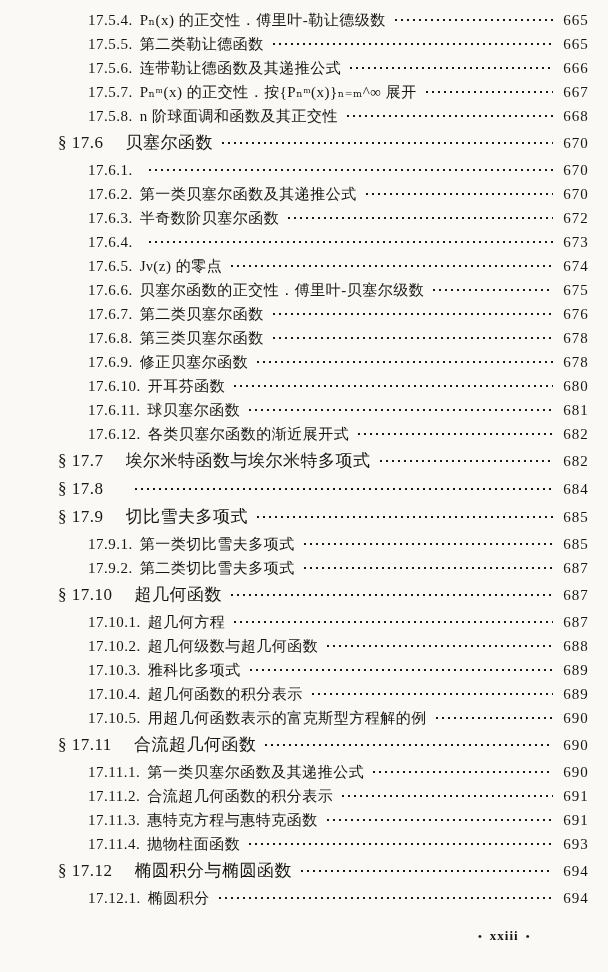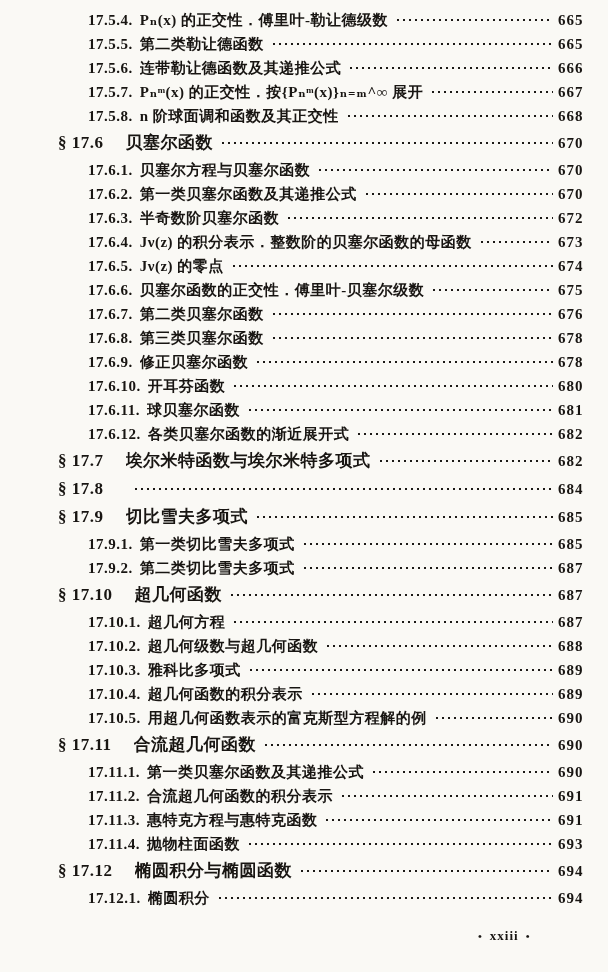--- a/index.html
+++ b/index.html
@@ -24,21 +24,21 @@
     position: absolute;
     top: 8px;
     left: 58px;
     right: 14px;
   }
   .row {
     display: flex;
     align-items: baseline;
     line-height: 24px;
     font-size: 15px;
-    font-weight: bold;
+    font-weight: normal;
     white-space: nowrap;
   }
   .row.sub {
     padding-left: 30px;
   }
   .row.section {
     font-size: 17px;
     line-height: 26px;
     margin: 2px 0;
   }
@@ -60,21 +60,21 @@
     height: 12px;
     margin: 0 5px 0 7px;
     background-image: radial-gradient(circle, #1c1916 1.15px, rgba(0,0,0,0) 1.5px);
     background-size: 6px 6px;
     background-repeat: repeat-x;
     background-position: left bottom 2px;
   }
   .pagenum {
     flex: 0 0 auto;
     min-width: 36px;
-    text-align: left;
+    text-align: center;
     font-size: 15px;
     letter-spacing: 1px;
   }
   .footer {
     position: absolute;
     top: 928px;
     left: 478px;
     font-size: 13px;
     font-weight: bold;
     letter-spacing: 1px;
@@ -122,39 +122,37 @@
     <span class="pagenum">668</span>
   </div>
       <div class="row section">
     <span class="num">§ 17.6</span>
     <span class="title">贝塞尔函数</span>
     <span class="leader"></span>
     <span class="pagenum">670</span>
   </div>
       <div class="row sub">
     <span class="num">17.6.1.</span>
-    <span class="title">贝塞尔方程与贝塞尔函数</span>
     <span class="leader"></span>
     <span class="pagenum">670</span>
   </div>
       <div class="row sub">
     <span class="num">17.6.2.</span>
     <span class="title">第一类贝塞尔函数及其递推公式</span>
     <span class="leader"></span>
     <span class="pagenum">670</span>
   </div>
       <div class="row sub">
     <span class="num">17.6.3.</span>
     <span class="title">半奇数阶贝塞尔函数</span>
     <span class="leader"></span>
     <span class="pagenum">672</span>
   </div>
       <div class="row sub">
     <span class="num">17.6.4.</span>
-    <span class="title">Jν(z) 的积分表示．整数阶的贝塞尔函数的母函数</span>
     <span class="leader"></span>
     <span class="pagenum">673</span>
   </div>
       <div class="row sub">
     <span class="num">17.6.5.</span>
     <span class="title">Jν(z) 的零点</span>
     <span class="leader"></span>
     <span class="pagenum">674</span>
   </div>
       <div class="row sub">

